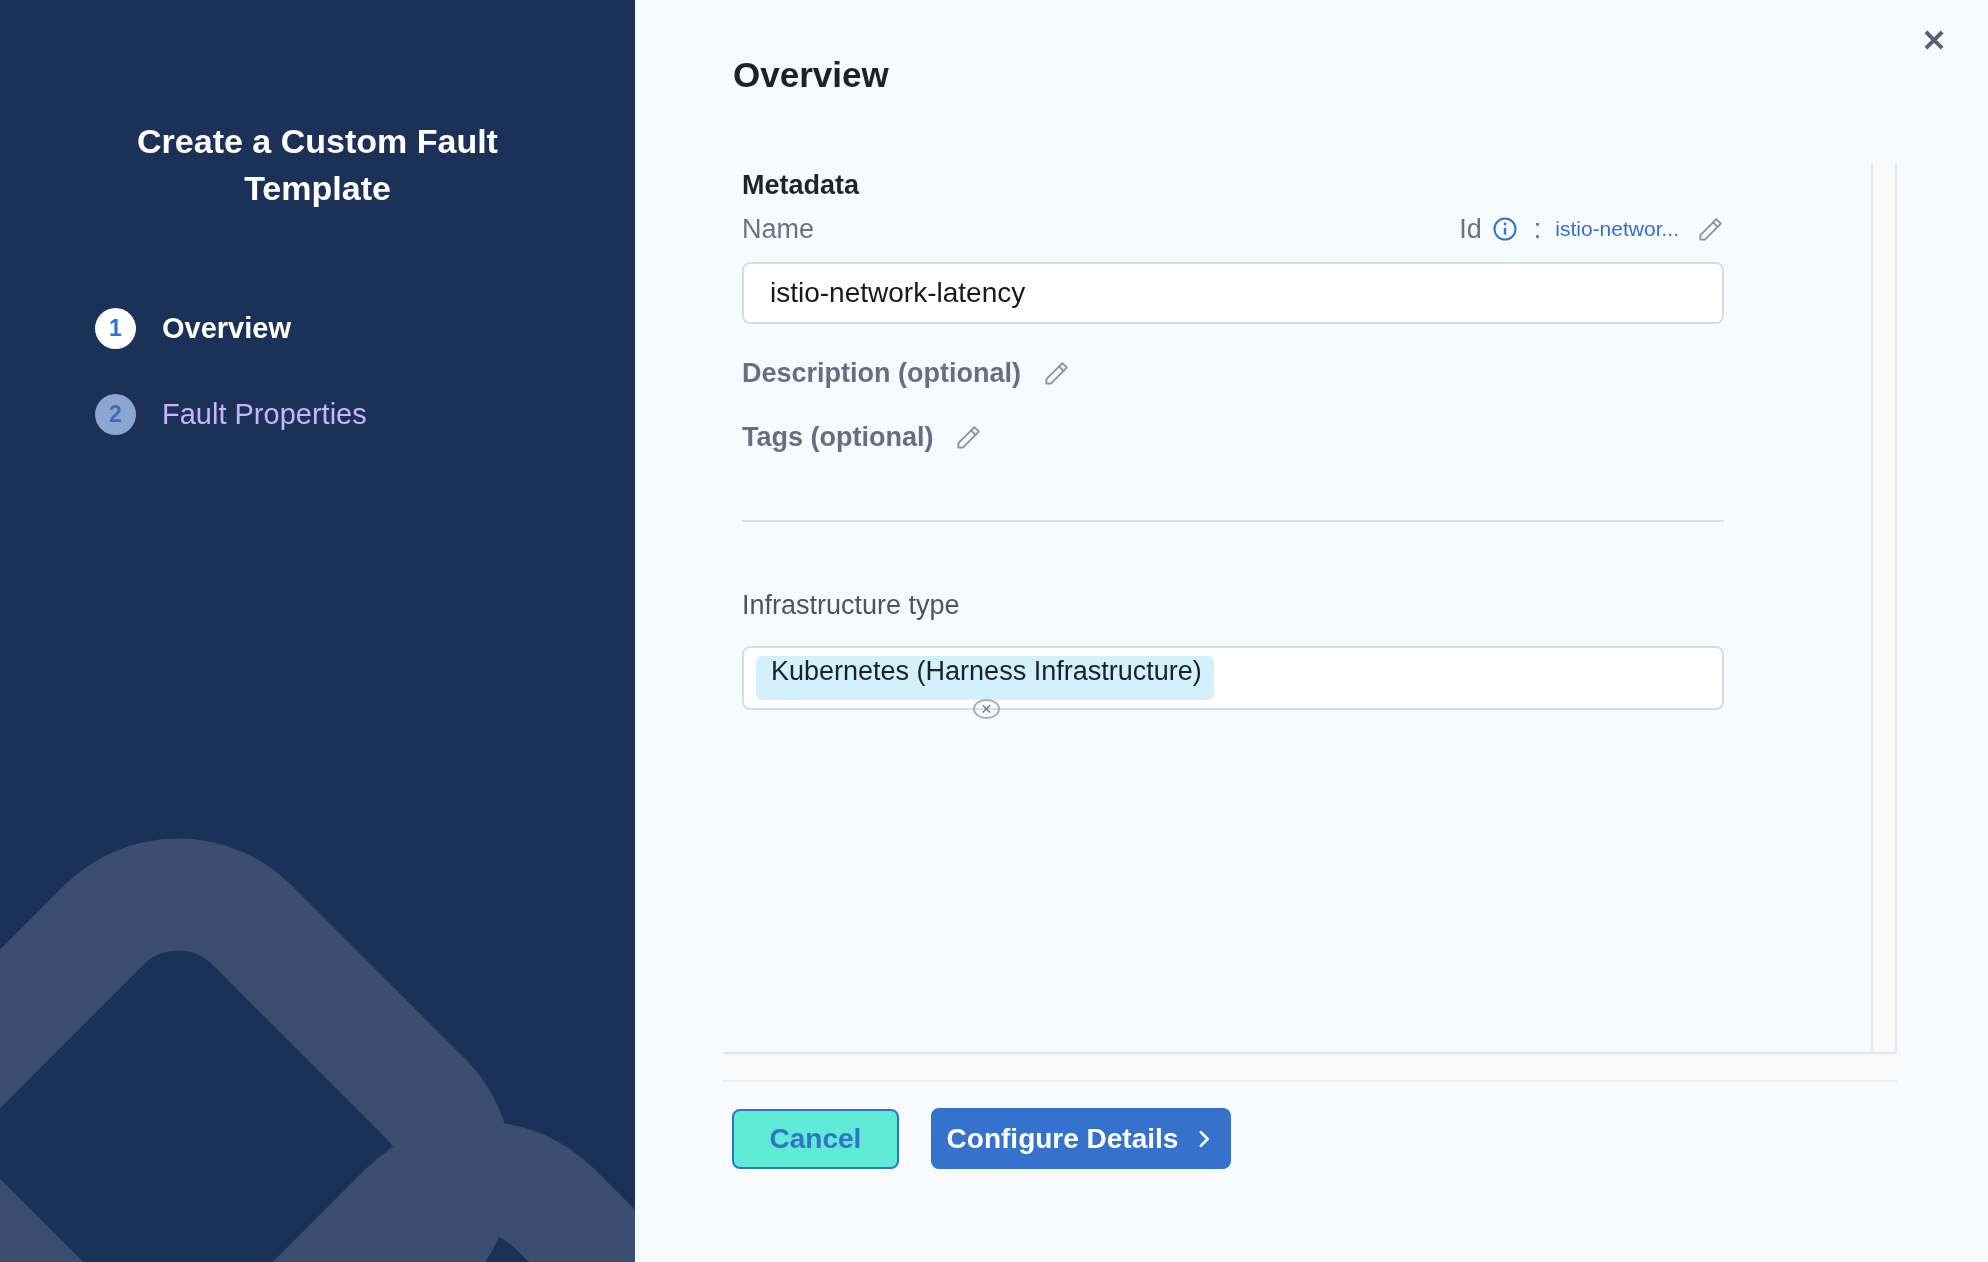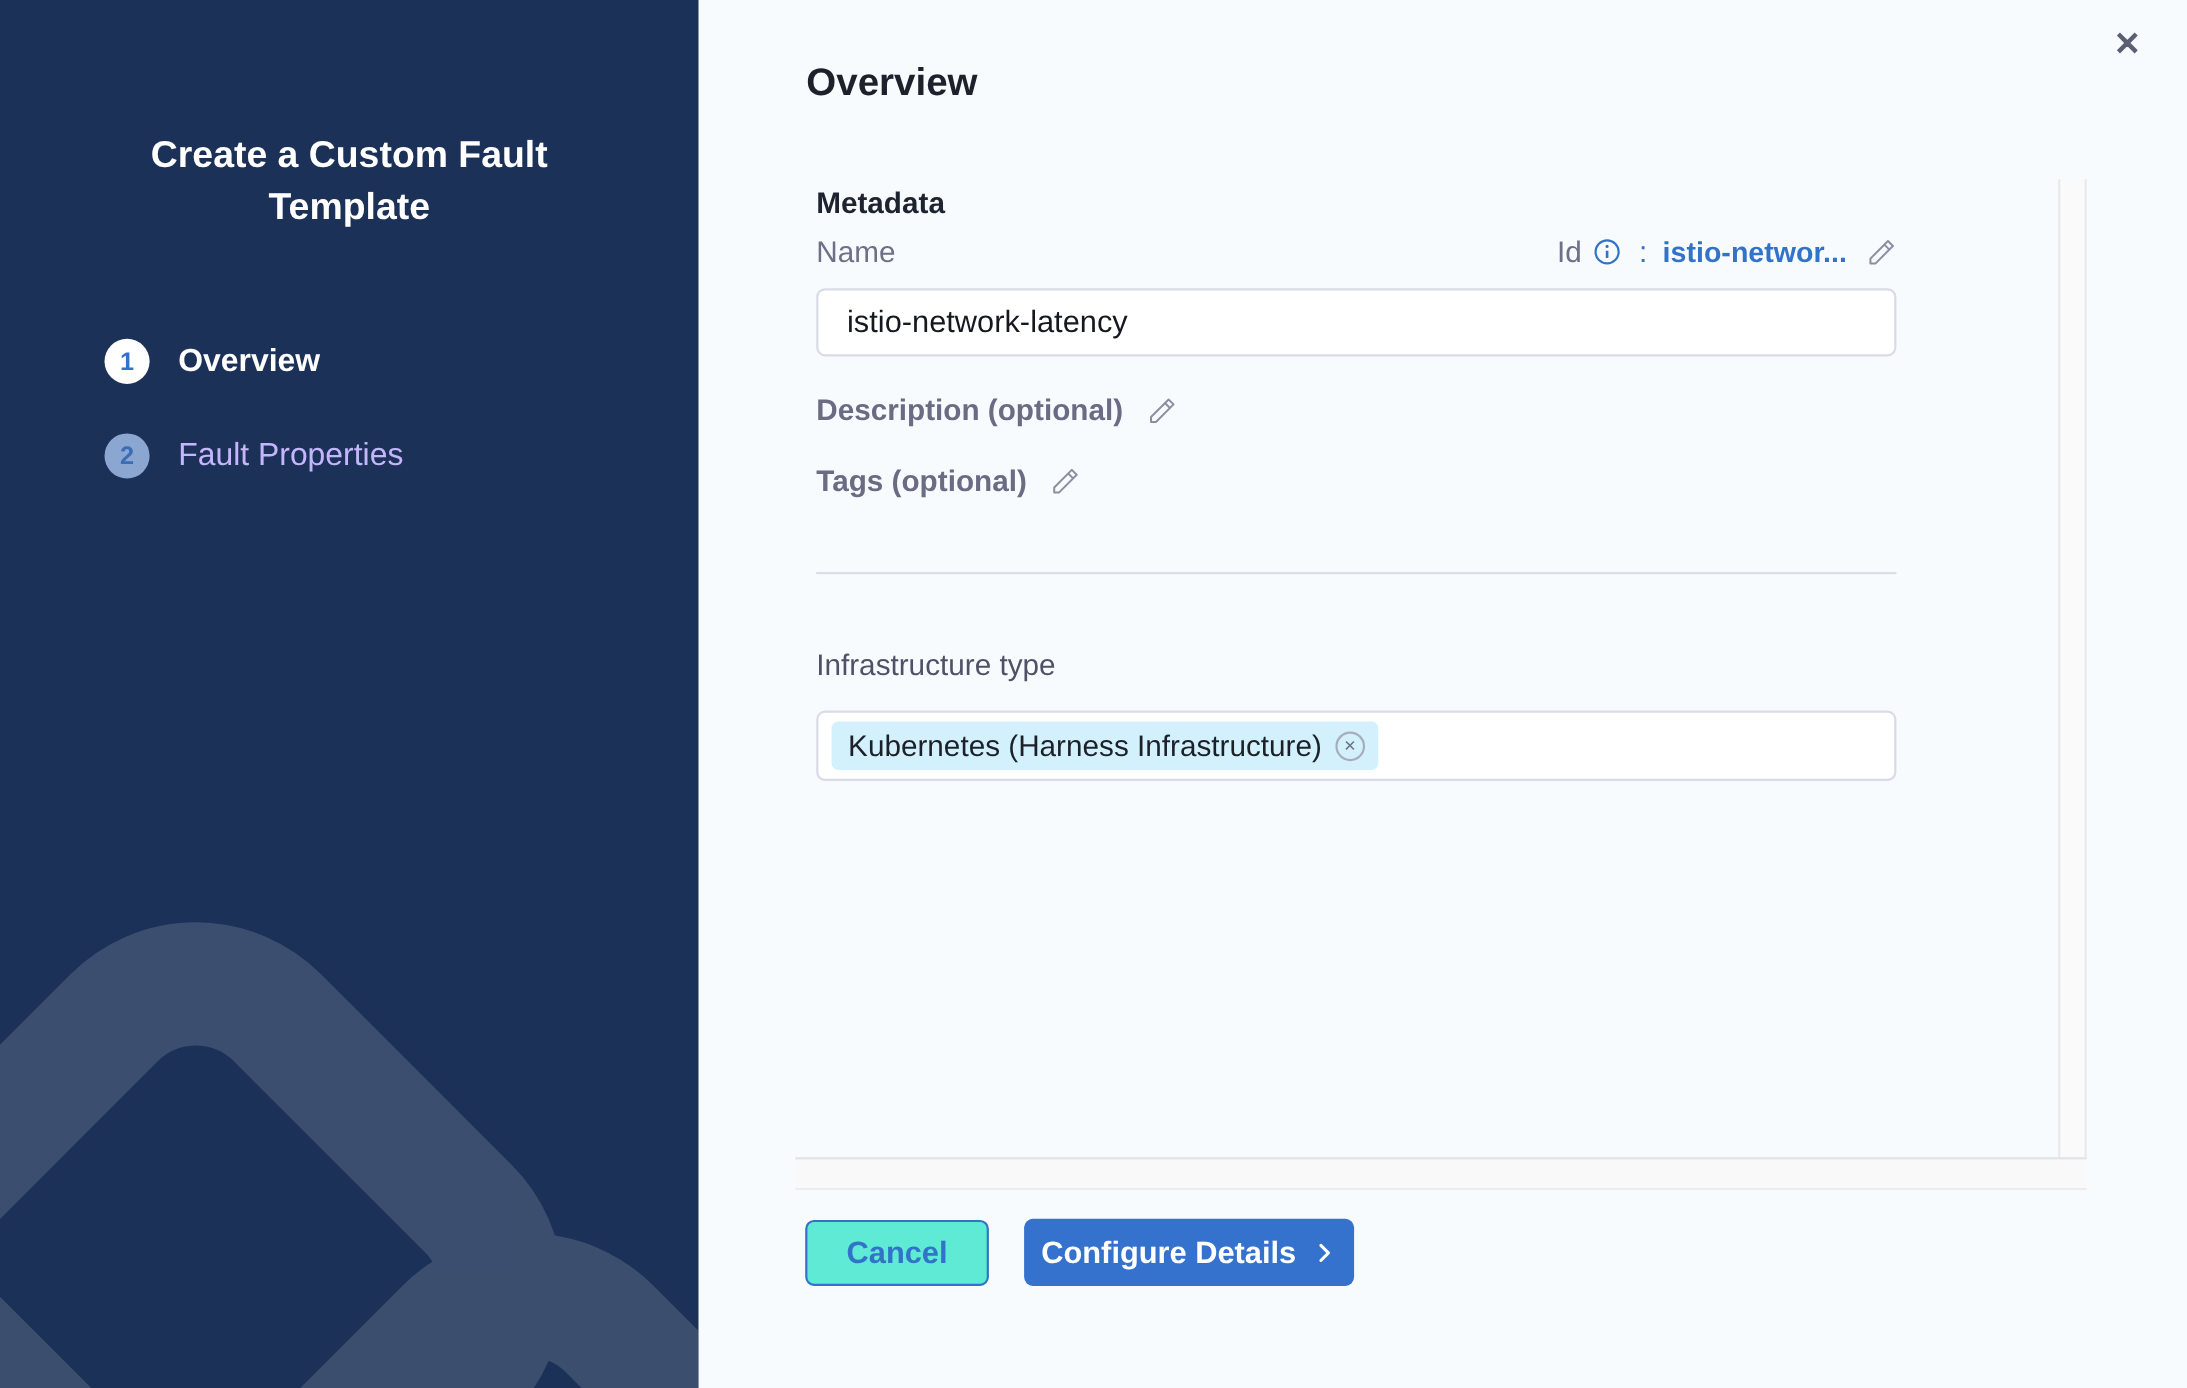--- a/index.html
+++ b/index.html
@@ -59,21 +59,21 @@
   .section-title { position:absolute; top:7px; left:0; font-size:27px; font-weight:700; color:#1e2330; }
 
   .name-row {
     position:absolute; top:46px; left:0; width:100%; height:40px;
     display:flex; align-items:center; justify-content:space-between;gap:40px;
   }
   .field-label { font-size:27px; color:#6d7086; }
   .id-group { display:flex; align-items:center; gap:10px; }
   .id-label { font-size:27px; color:#6d7086; }
   .info-icon { width:26px; height:26px; display:block; }
-  .id-value { font-size:26px; font-weight:700; color:#3273c9; cursor:pointer; }
+  .id-value { font-size:21px; font-weight:400; color:#3273c9; cursor:pointer; }
   .id-sep { font-size:27px; color:#3273c9; margin:0 4px 0 6px; }
   .pencil-icon { width:27px; height:27px; display:block; color:#8b8fa0; cursor:pointer; margin-left:8px; }
 
   .text-input {
     position:absolute; left:0; width:100%; height:62px;
     background:#ffffff; border:2px solid #d9dbe6; border-radius:8px;
     font-family:"Liberation Sans", sans-serif;
     font-size:28px; color:#16181f; padding:0 26px; outline:none;
   }
   .name-input { top:99px; }
@@ -87,21 +87,21 @@
 
   .infra-label { position:absolute; top:427px; left:0; font-size:27px; font-weight:500; color:#4f5266; }
   .infra-input {
     position:absolute; top:483px; left:0; width:100%; height:64px;
     background:#ffffff; border:2px solid #d9dbe6; border-radius:8px;
     display:flex; align-items:center; padding:0 12px; cursor:text;
   }
   .chip {
     display:flex; align-items:center; gap:12px;
     background:#d3f1fc; border-radius:6px; height:44px; padding:0 12px 0 15px;
-    font-size:27px; color:#1c2029;
+    font-size:27px; color:#1c2029;flex-direction:column;
   }
   .chip-remove {
     width:27px; height:27px; border:2px solid #a8adbb; border-radius:50%;
     display:flex; align-items:center; justify-content:center;
     font-size:14px; color:#70747f; cursor:pointer; background:none;
   }
 
   
   .btn-cancel {
     position:absolute; left:732px; top:1109px; width:167px; height:60px;

